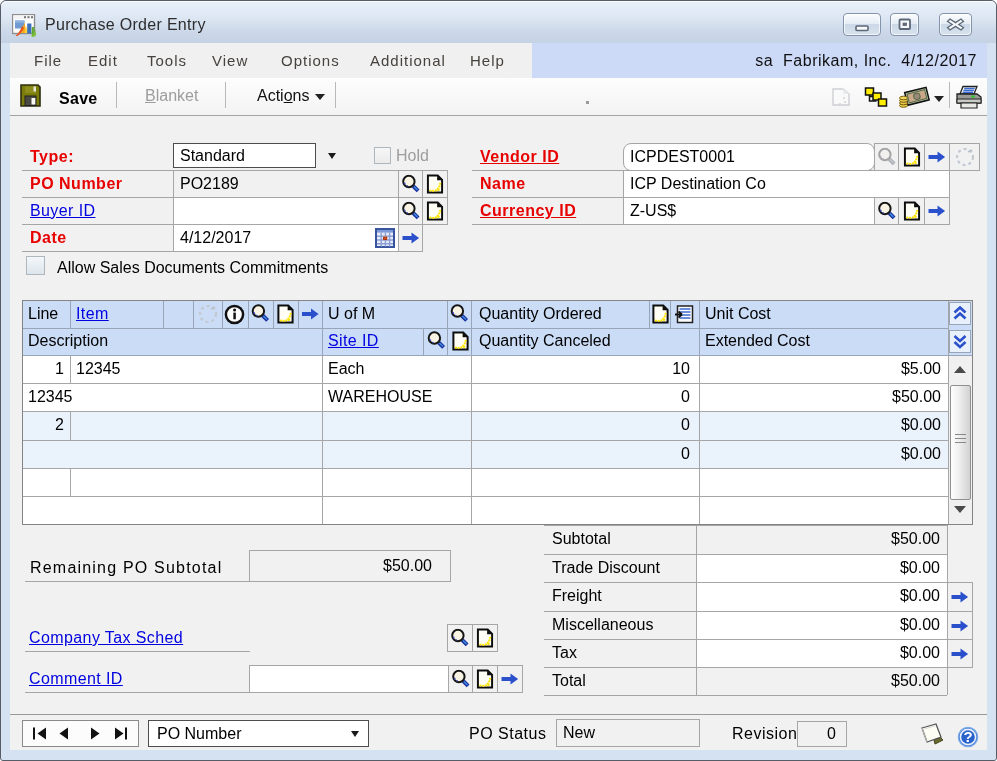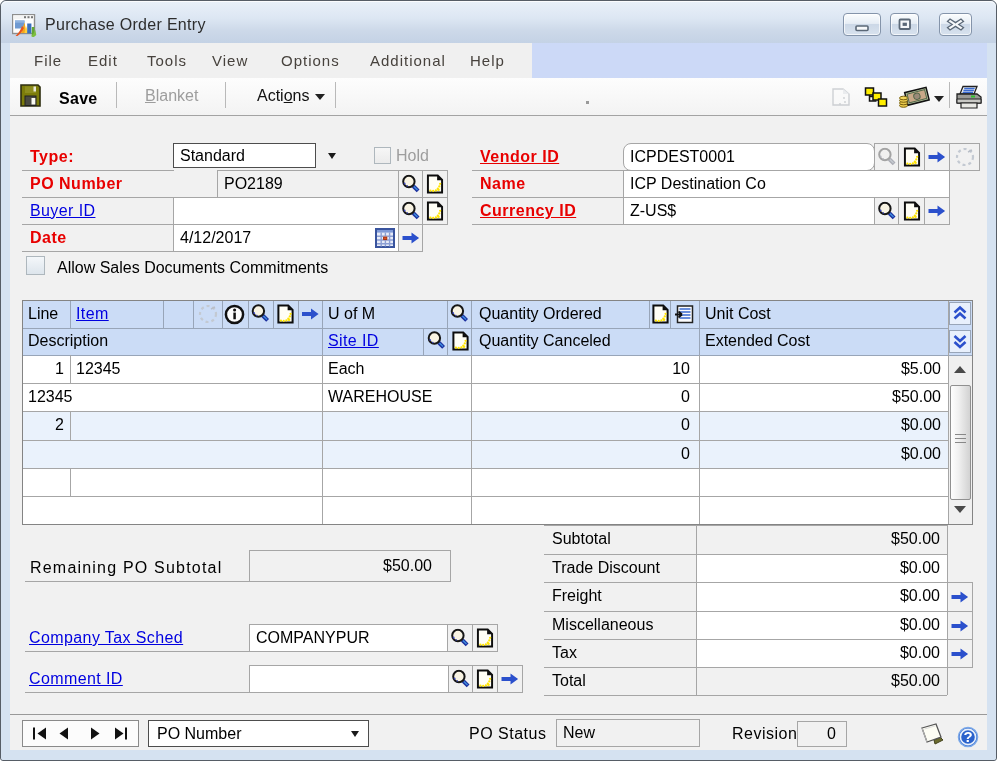--- a/index.html
+++ b/index.html
@@ -106,20 +106,21 @@
 <div class="ab menubar"></div>
 <div class="ab menublue"></div>
 <div class="ab toolbar"></div>
 <span class="mi" style="left:34px;">File</span>
 <span class="mi" style="left:88px;">Edit</span>
 <span class="mi" style="left:147px;">Tools</span>
 <span class="mi" style="left:212px;">View</span>
 <span class="mi" style="left:281px;">Options</span>
 <span class="mi" style="left:370px;">Additional</span>
 <span class="mi" style="left:470px;">Help</span>
+<div class="ab" style="right:20px;top:43px;height:35px;line-height:35px;font-size:16px;letter-spacing:.5px;color:#111;">sa&nbsp;&nbsp;Fabrikam, Inc.&nbsp;&nbsp;4/12/2017</div>
 <svg class="ab" style="left:20px;top:84px;" width="21" height="23" viewBox="0 0 21 23">
 <path d="M1 1 h17 l2 2 v19 h-19 z" fill="#7c7c0a" stroke="#2e2e10" stroke-width="1.6"></path>
 <rect x="5" y="12" width="11" height="9.5" fill="#4a4a42" stroke="#222" stroke-width="1"></rect>
 <rect x="11.5" y="14" width="3.8" height="6.5" fill="#fbfbf3"></rect>
 <rect x="5" y="2.5" width="11" height="6.5" fill="#8d8d1e"></rect>
 <rect x="13.5" y="2.5" width="2.5" height="5" fill="#e8e8da"></rect>
 </svg>
 <div class="ab" style="left:59px;top:80px;height:37px;line-height:37px;font-weight:bold;letter-spacing:.3px;">Save</div>
 <div class="sep" style="left:116px;"></div>
 <div class="ab" style="left:145px;top:78px;height:37px;line-height:36px;color:#9d9d9d;"><span style="text-decoration:underline;">B</span>lanket</div>
@@ -167,21 +168,21 @@
 <div class="rlbl link" style="left:30px;top:197px;">Buyer ID</div>
 <div class="rlbl lbl" style="left:30px;top:224px;">Date</div>
 <div class="hline" style="left:22px;top:170px;width:152px;"></div>
 <div class="hline" style="left:22px;top:197px;width:152px;"></div>
 <div class="hline" style="left:22px;top:224px;width:152px;"></div>
 <div class="hline" style="left:22px;top:251px;width:152px;"></div>
 <div class="fld" style="left:173px;top:143px;width:143px;height:25px;border-color:#4d4d4d;line-height:23px;">Standard</div>
 <div class="ab" style="left:328px;top:153px;width:0;height:0;border:4.5px solid transparent;border-top:6px solid #1a1a1a;"></div>
 <div class="cb" style="left:374px;top:147px;"></div>
 <div class="rlbl" style="left:396px;top:142px;color:#9d9d9d;">Hold</div>
-<div class="fld gfld" style="left:173px;top:170px;width:226px;height:28px;margin-left:44px;">PO2189</div>
+<div class="fld gfld" style="left:173px;top:170px;width:226px;height:28px;">PO2189</div>
 <div class="icell" style="left:398px;top:170px;width:25px;height:28px;">
       <svg width="19" height="19">
         <use href="#mag"></use>
       </svg>
     </div>
 <div class="icell" style="left:422px;top:170px;width:26px;height:28px;">
       <svg width="17" height="20">
         <use href="#paper"></use>
       </svg>
     </div>
@@ -387,21 +388,20 @@
 <div class="icell" style="left:947px;top:639px;width:26px;height:29px;">
       <svg width="19" height="14">
         <use href="#arrow"></use>
       </svg>
     </div>
 <div class="rlbl" style="left:30px;top:554px;letter-spacing:1.2px;">Remaining PO Subtotal</div>
 <div class="hline" style="left:25px;top:581px;width:225px;"></div>
 <div class="fld gfld num" style="left:249px;top:550px;width:202px;height:32px;line-height:30px;padding-right:18px;">$50.00</div>
 <div class="rlbl link" style="left:29px;top:624px;">Company Tax Sched</div>
 <div class="hline" style="left:25px;top:651px;width:225px;"></div>
-<div class="fld" style="left:249px;top:624px;width:199px;height:28px;">COMPANYPUR</div>
 <div class="icell" style="left:447px;top:624px;width:26px;height:28px;">
       <svg width="19" height="19">
         <use href="#mag"></use>
       </svg>
     </div>
 <div class="icell" style="left:472px;top:624px;width:26px;height:28px;">
       <svg width="17" height="20">
         <use href="#paper"></use>
       </svg>
     </div>

